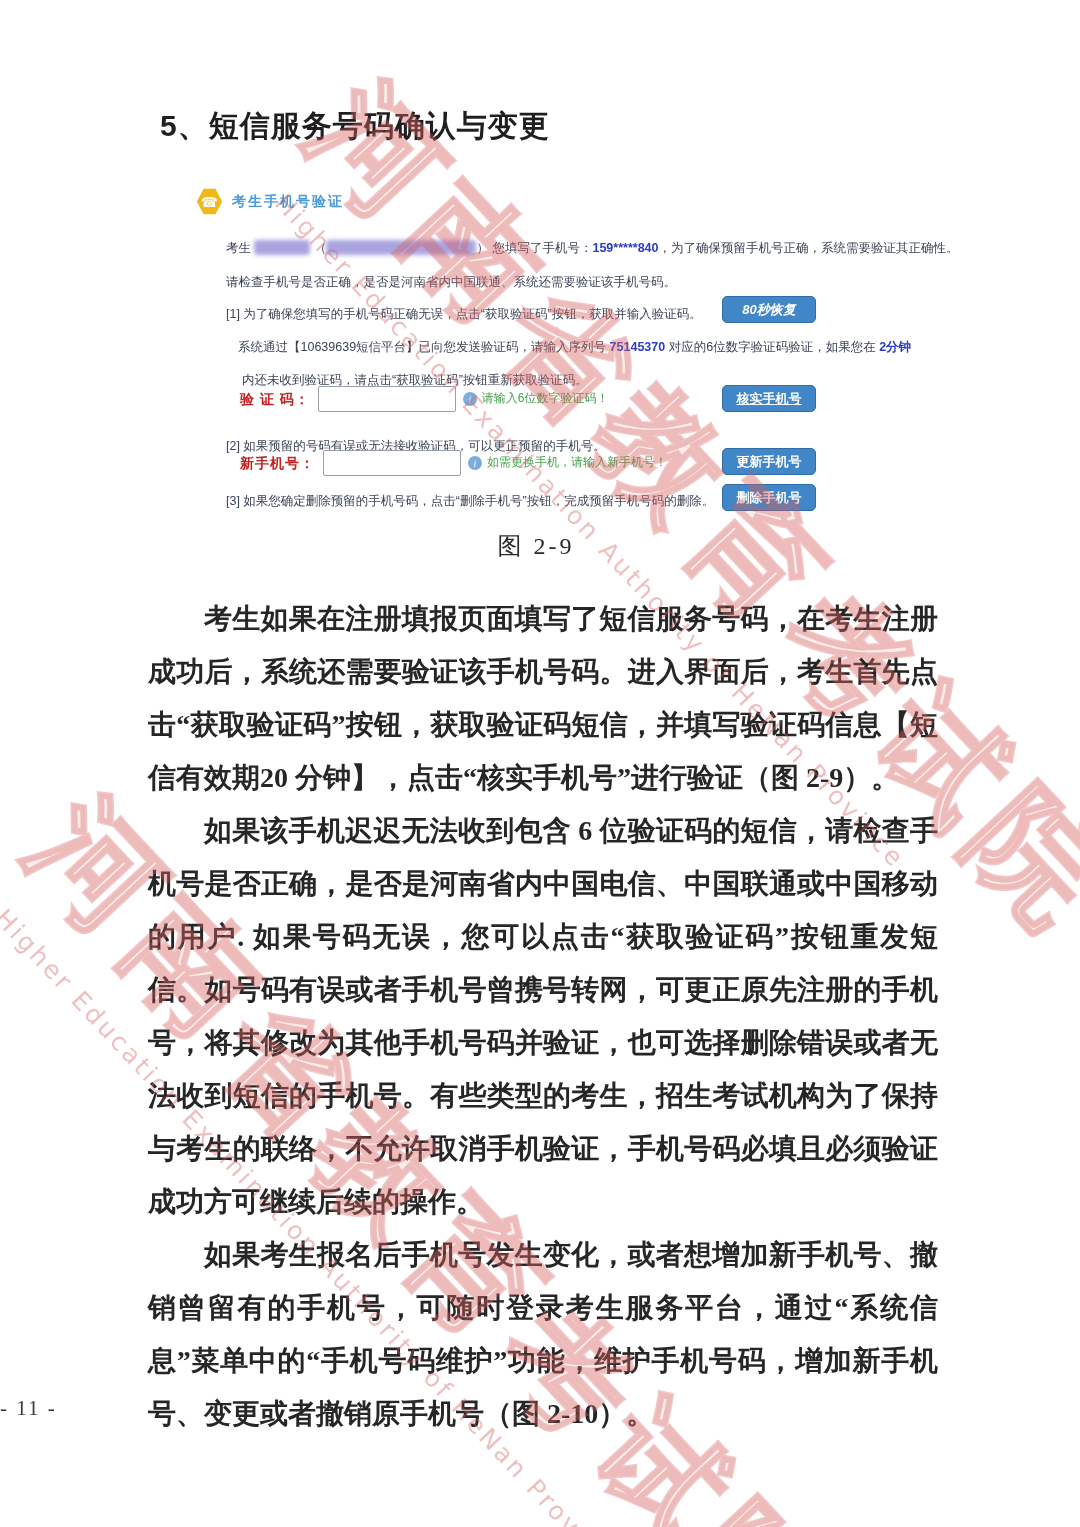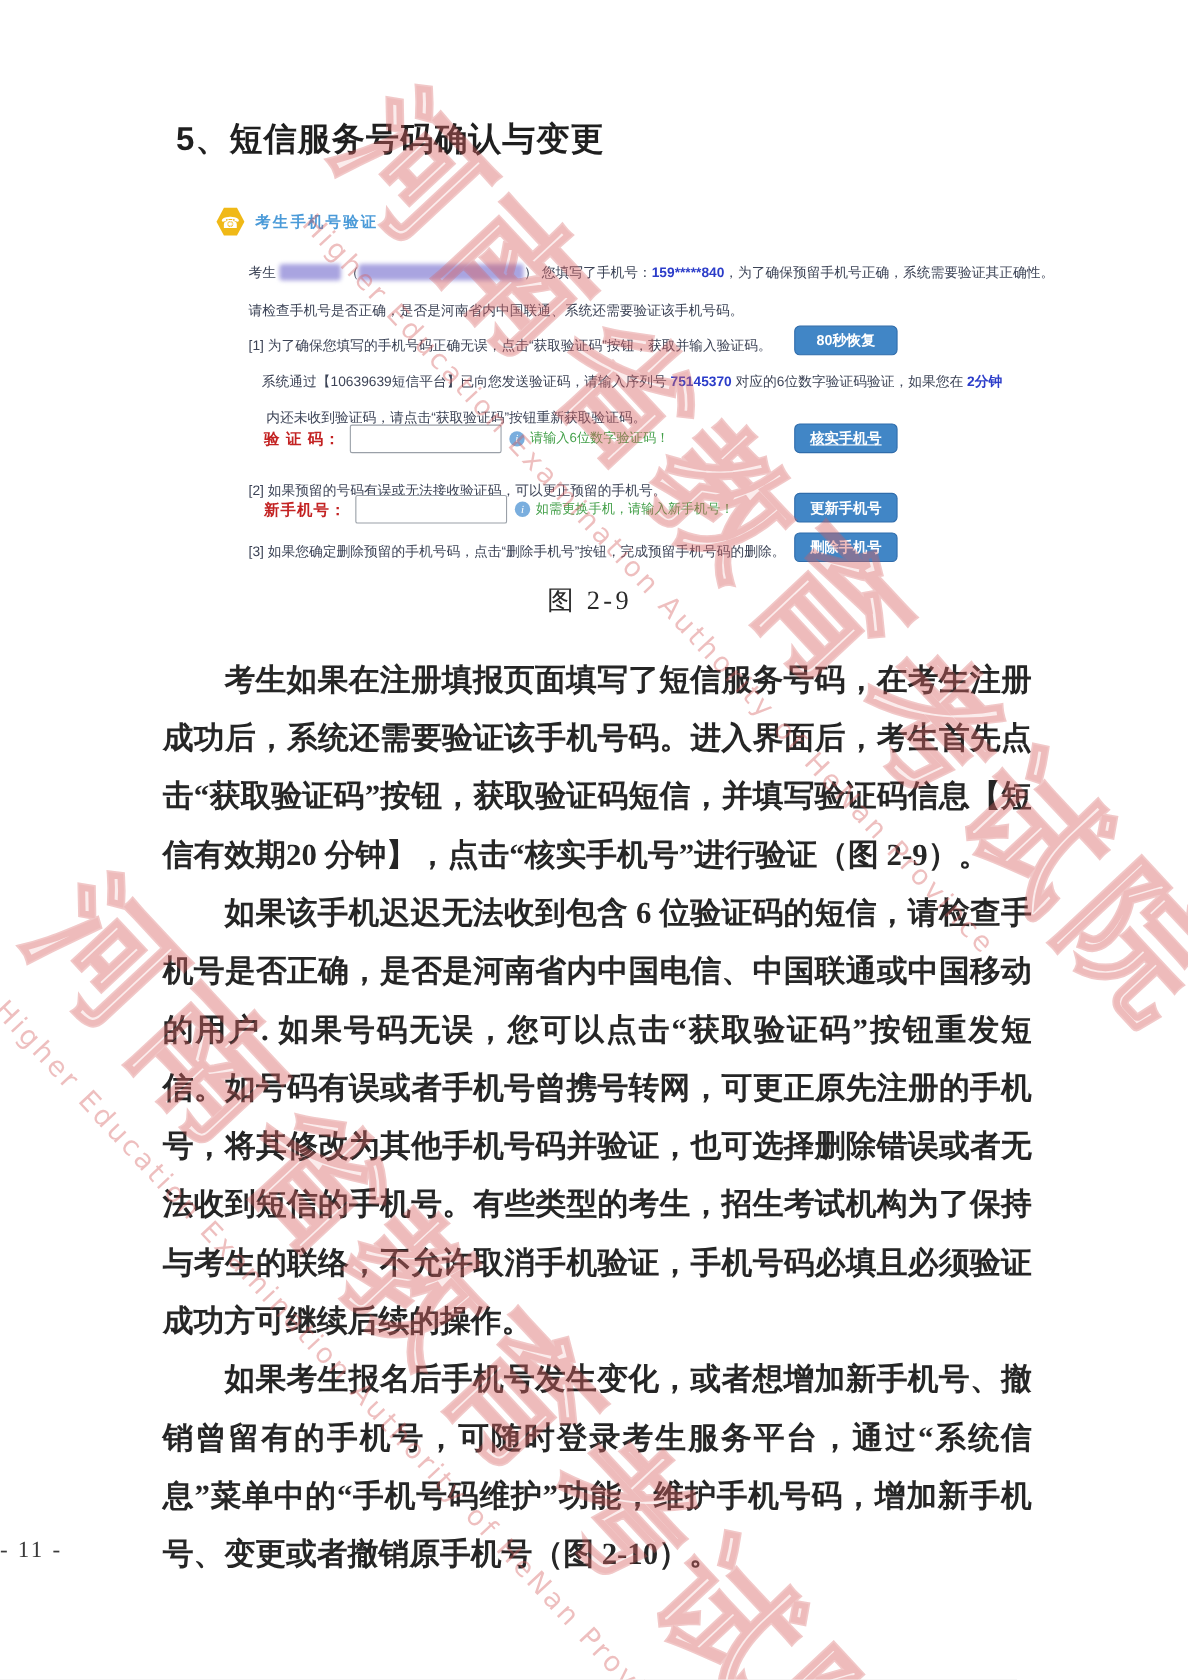--- a/index.html
+++ b/index.html
@@ -71,21 +71,21 @@
     align-items:center; justify-content:center;
     font-family:"Liberation Serif",serif; margin:0 5px 0 7px;
   }
   .sbtn {
     position:absolute; left:532px; width:94px; height:27px; box-sizing:border-box;
     background:#4186c6; border:1px solid #2f6cab; border-radius:5px;
     color:#fff; font-size:13px; font-weight:700;
     display:flex; align-items:center; justify-content:center;
     font-family:inherit; padding:0; cursor:pointer;
   }
-  .btn-resend { top:110px; }
+  .btn-resend { top:110px;font-style:italic; }
   .btn-verify { top:199px;text-decoration:underline; }
   .btn-update { top:262px; }
   .btn-delete { top:298px; }
 
   .redact { display:inline-block; height:15px; border-radius:3px;
             background:#a9a4e0; filter:blur(2px); vertical-align:-3px; }
   .redact-a { width:56px; }
   .redact-b { width:150px; }
 
   

